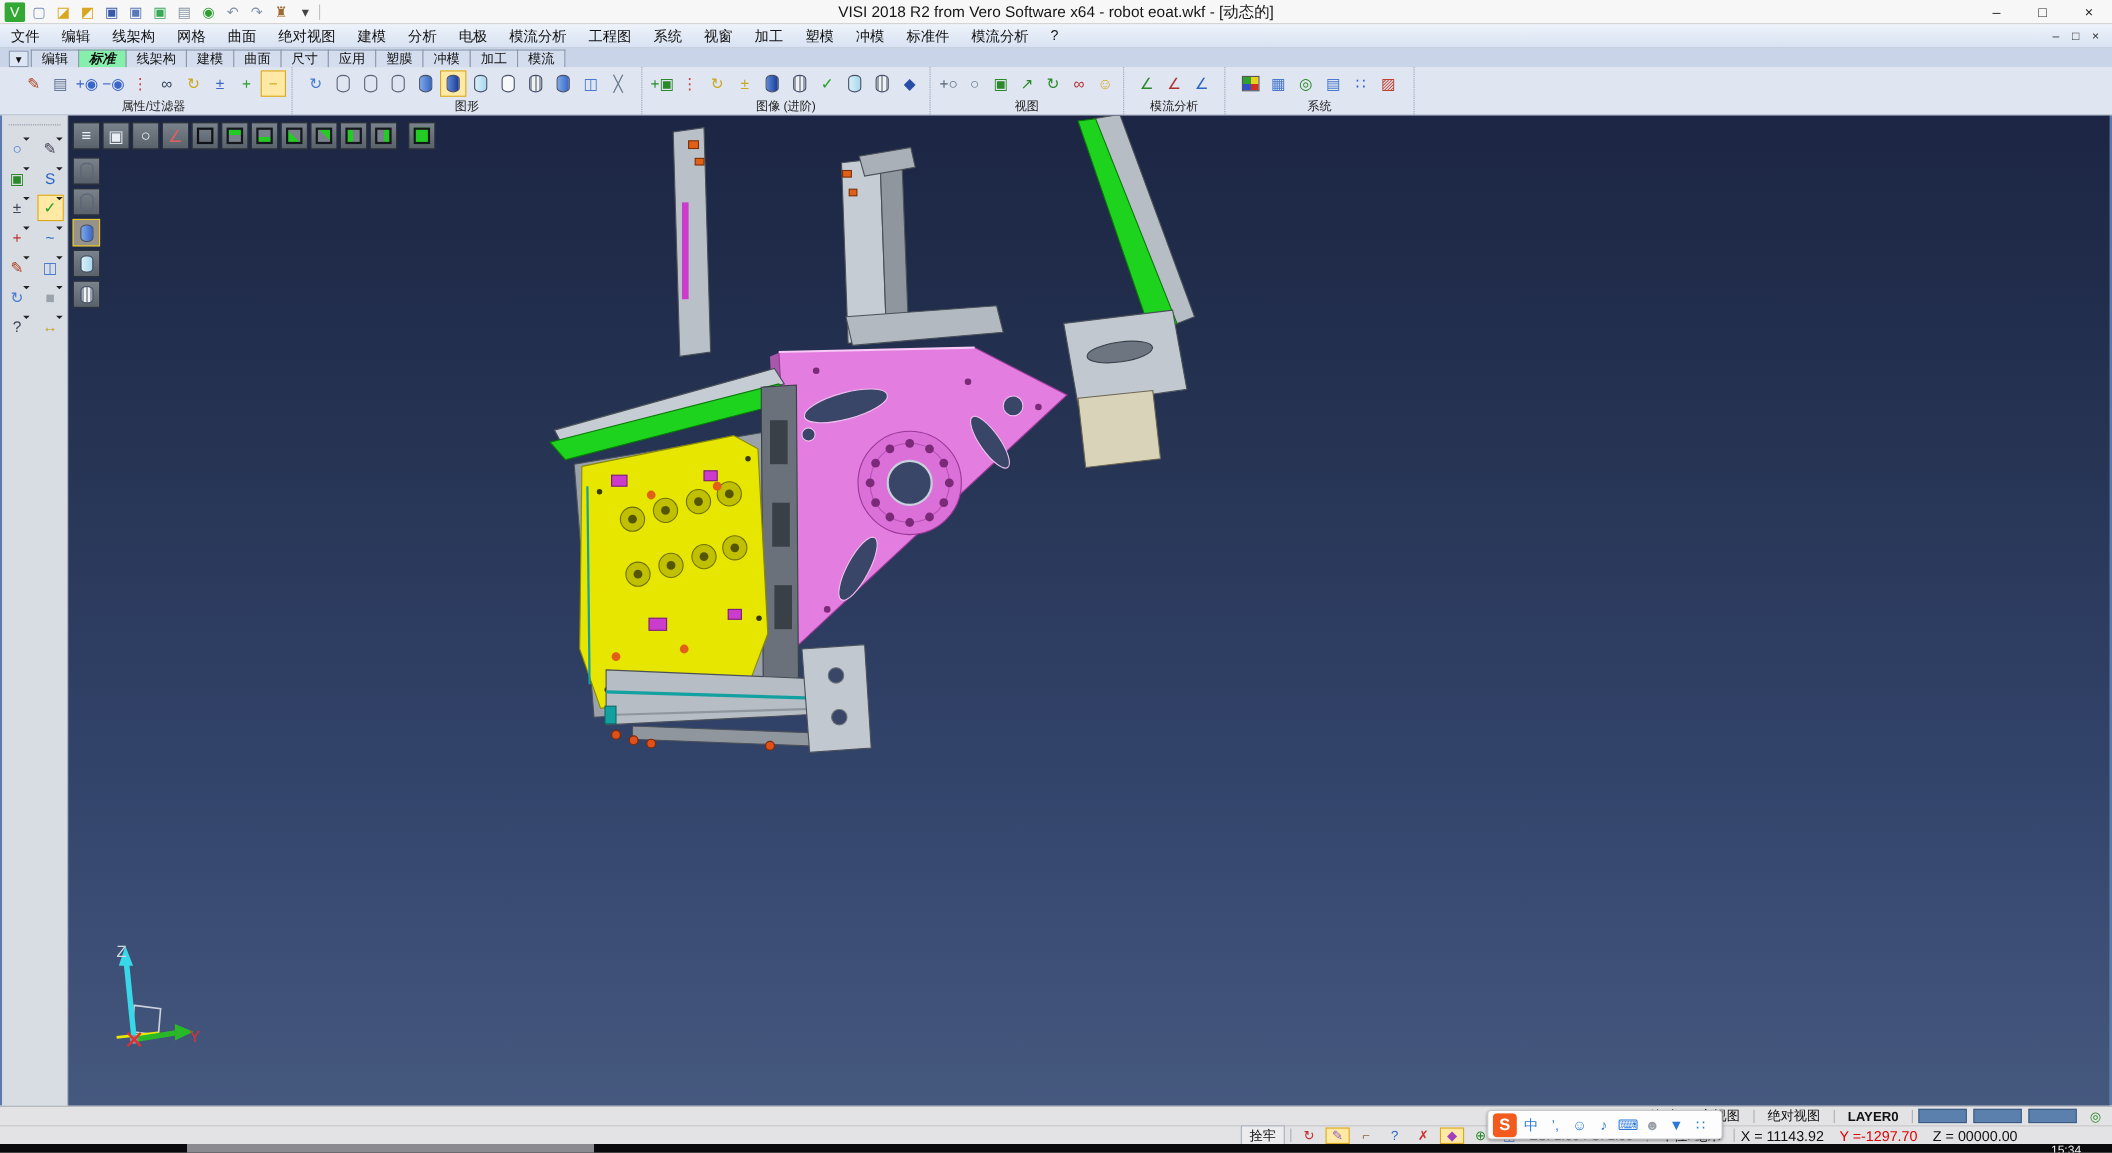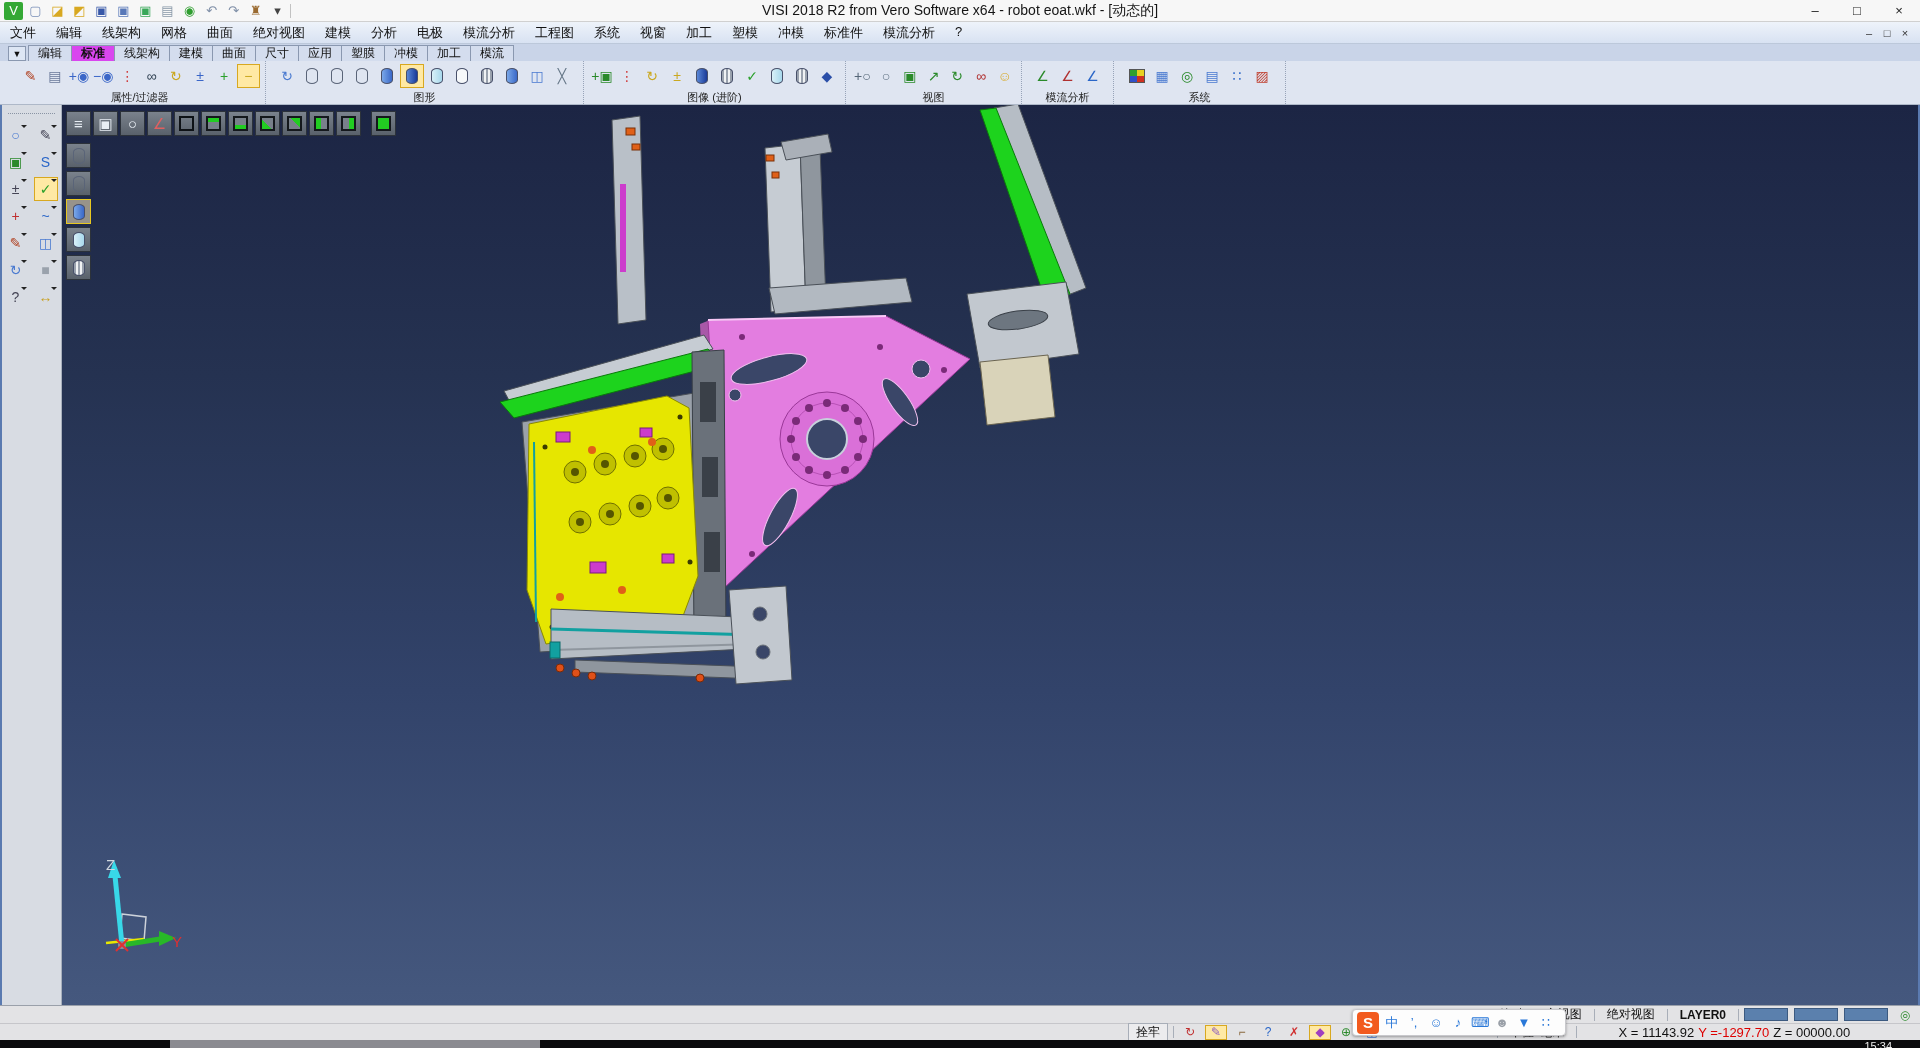--- a/index.html
+++ b/index.html
@@ -16,21 +16,21 @@
   .wbtn{width:42px;height:21px;display:flex;align-items:center;justify-content:center;font-size:13px;color:#222;}
   
   .menubar{height:22px;background:linear-gradient(#eef3fa,#d8e2f2);display:flex;align-items:center;font-size:13px;border-bottom:1px solid #bcc8da;position:relative;}
   .menu-item{padding:1px 10px;white-space:nowrap;}
   .mdi{margin-left:auto;display:flex;padding-right:6px;}
   .mdi span{width:18px;text-align:center;font-size:11px;color:#333;}
   
   .tabbar{height:17px;background:#c9d4e8;display:flex;align-items:flex-end;padding-left:8px;font-size:12px;}
   .tab-drop{width:18px;height:15px;border:1px solid #8a98b0;background:#dde6f4;text-align:center;font-size:9px;line-height:14px;margin-right:2px;}
   .tab{padding:0 9px;height:16px;line-height:15px;border:1px solid #8a98b0;border-bottom:none;background:#d4ddee;margin-right:-1px;white-space:nowrap;}
-  .tab[data-active="true"]{background:#d946ef;font-weight:bold;position:relative;z-index:2;}
+  .tab[data-active="true"]{background:#86efac;font-weight:bold;position:relative;z-index:2;font-style:italic;}
   
   .ribbon{height:44px;background:#dfe5f1;display:flex;padding-left:14px;border-bottom:1px solid #aeb8c8;}
   .rgroup{display:flex;flex-direction:column;border-right:1px dotted #97a3b8;padding:1px 5px 0 5px;}
   .ricons{display:flex;gap:1px;height:28px;align-items:center;justify-content:center;}
   .rlabel{font-size:11px;text-align:center;color:#222;line-height:14px;}
   .ic{width:24px;height:24px;display:flex;align-items:center;justify-content:center;font-size:14px;position:relative;border:1px solid transparent;}
   .ic[data-selected="true"]{background:#ffe9a4;border:1px solid #d8a820;}
   
   .shape{display:inline-block;}
   [data-shape^="cyl"]{width:12px;height:16px;border:1px solid #48506a;border-radius:6px/4px;background:#eef2f6;}
@@ -72,21 +72,21 @@
   .wm-text .wm-title{font-size:25px;font-weight:bold;color:#e0761c;letter-spacing:2px;line-height:28px;}
   .wm-text .wm-sub{font-size:7px;color:#e0761c;letter-spacing:1px;}
   
   .statusA{height:18px;background:#e3e3e5;border-top:1px solid #9aa0aa;display:flex;align-items:center;font-size:12px;}
   .statusB{height:17px;background:#e3e3e5;border-top:1px solid #c6c6ca;display:flex;align-items:center;font-size:12px;position:relative;}
   .cellsep{width:1px;height:12px;background:#a8aeb8;margin:0 5px;}
   .scell{padding:0 7px;white-space:nowrap;}
   .sicon{width:22px;height:15px;display:flex;align-items:center;justify-content:center;font-size:12px;border:1px solid transparent;}
   .sicon[data-selected="true"]{background:#ffe9a4;border:1px solid #d8a820;}
   .swatch{width:44px;height:13px;background:#5b80ad;border:1px solid #3c5a80;margin-right:6px;}
-  .coords{display:flex;gap:4px;font-size:13px;margin-left:36px;}
+  .coords{display:flex;gap:14px;font-size:13px;}
   .ime{position:absolute;left:1352px;top:-15px;width:214px;height:27px;background:#fdfdfd;border:1px solid #c8c8cc;
        border-radius:4px;box-shadow:0 1px 3px rgba(0,0,0,.35);display:flex;align-items:center;gap:4px;padding:0 4px;z-index:5;}
   .ime .ic{width:18px;height:20px;font-size:13px;}
   .ime .logo{width:22px;height:22px;border-radius:4px;font-weight:bold;font-size:15px;}
   
   .taskbar{height:10px;background:#0a0a0c;position:relative;overflow:hidden;}
   .tb-item{position:absolute;left:170px;top:0;width:370px;height:10px;background:#8a8a90;}
   .tb-clock{position:absolute;right:28px;top:0;color:#eee;font-size:11px;line-height:13px;}
   text{font-family:"Liberation Sans","DejaVu Sans",sans-serif;}
 </style>

